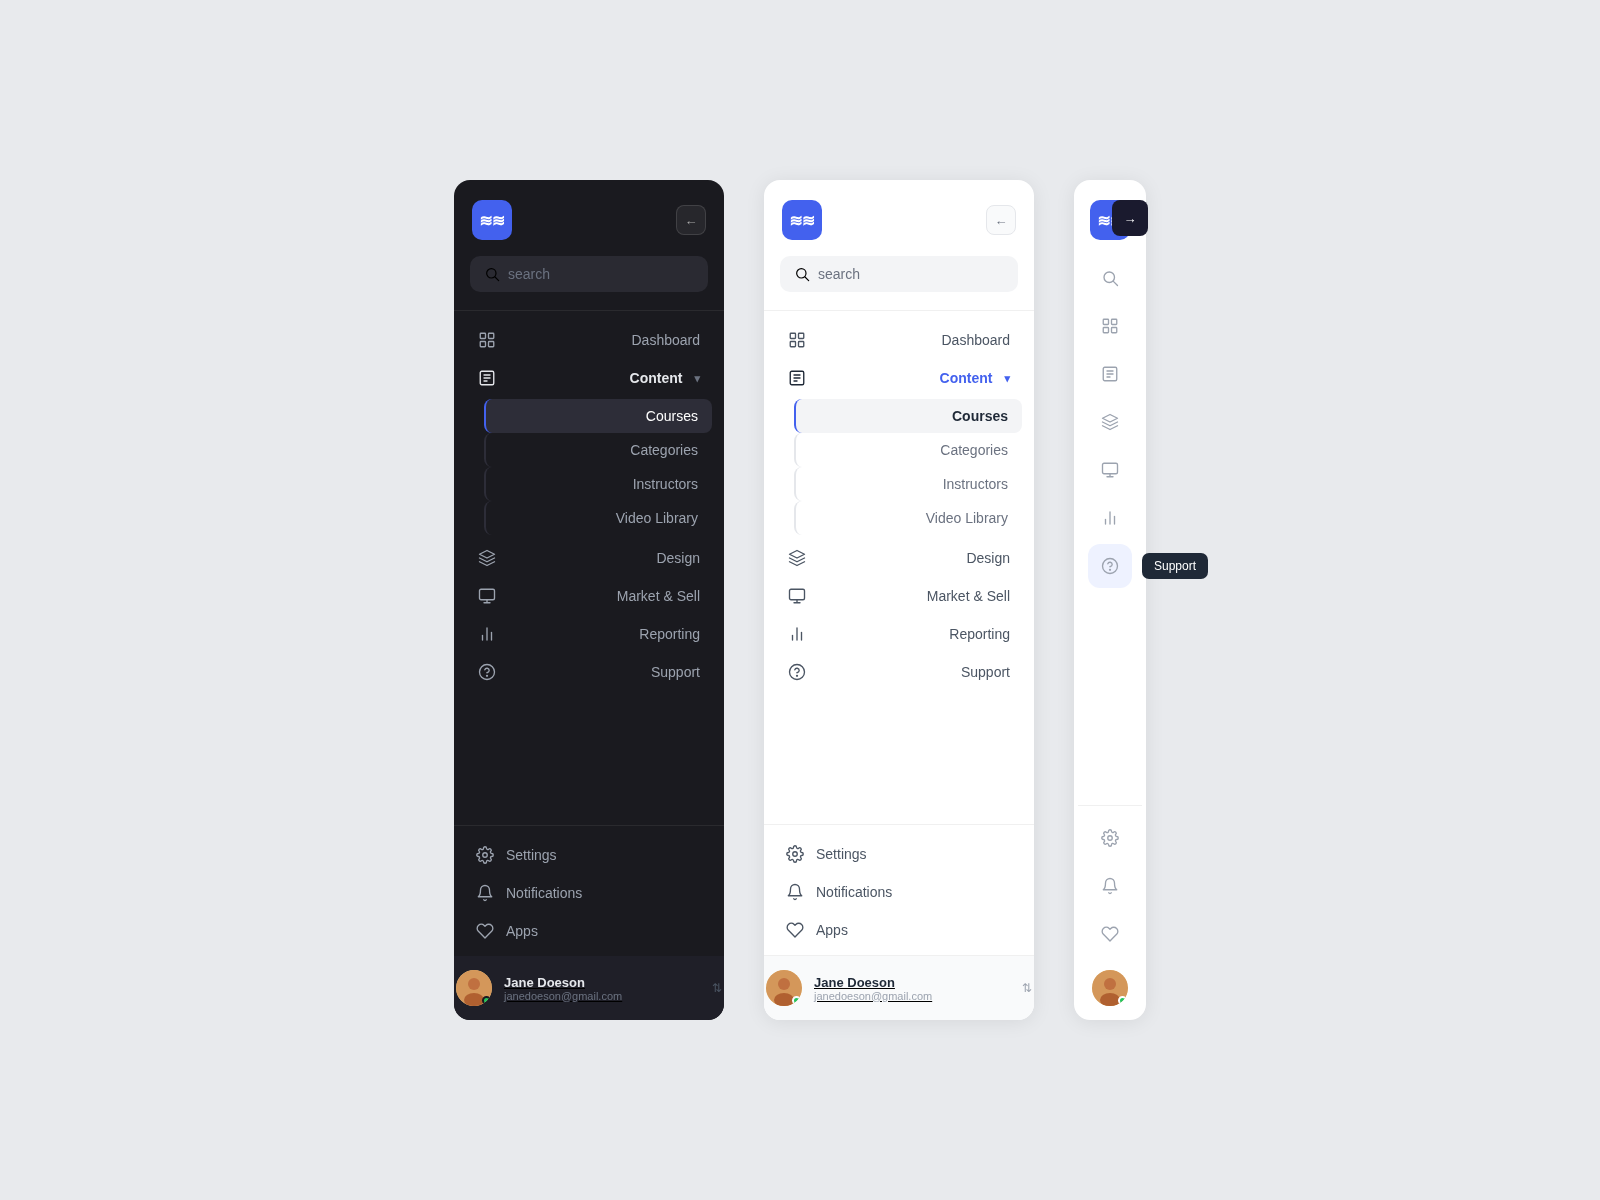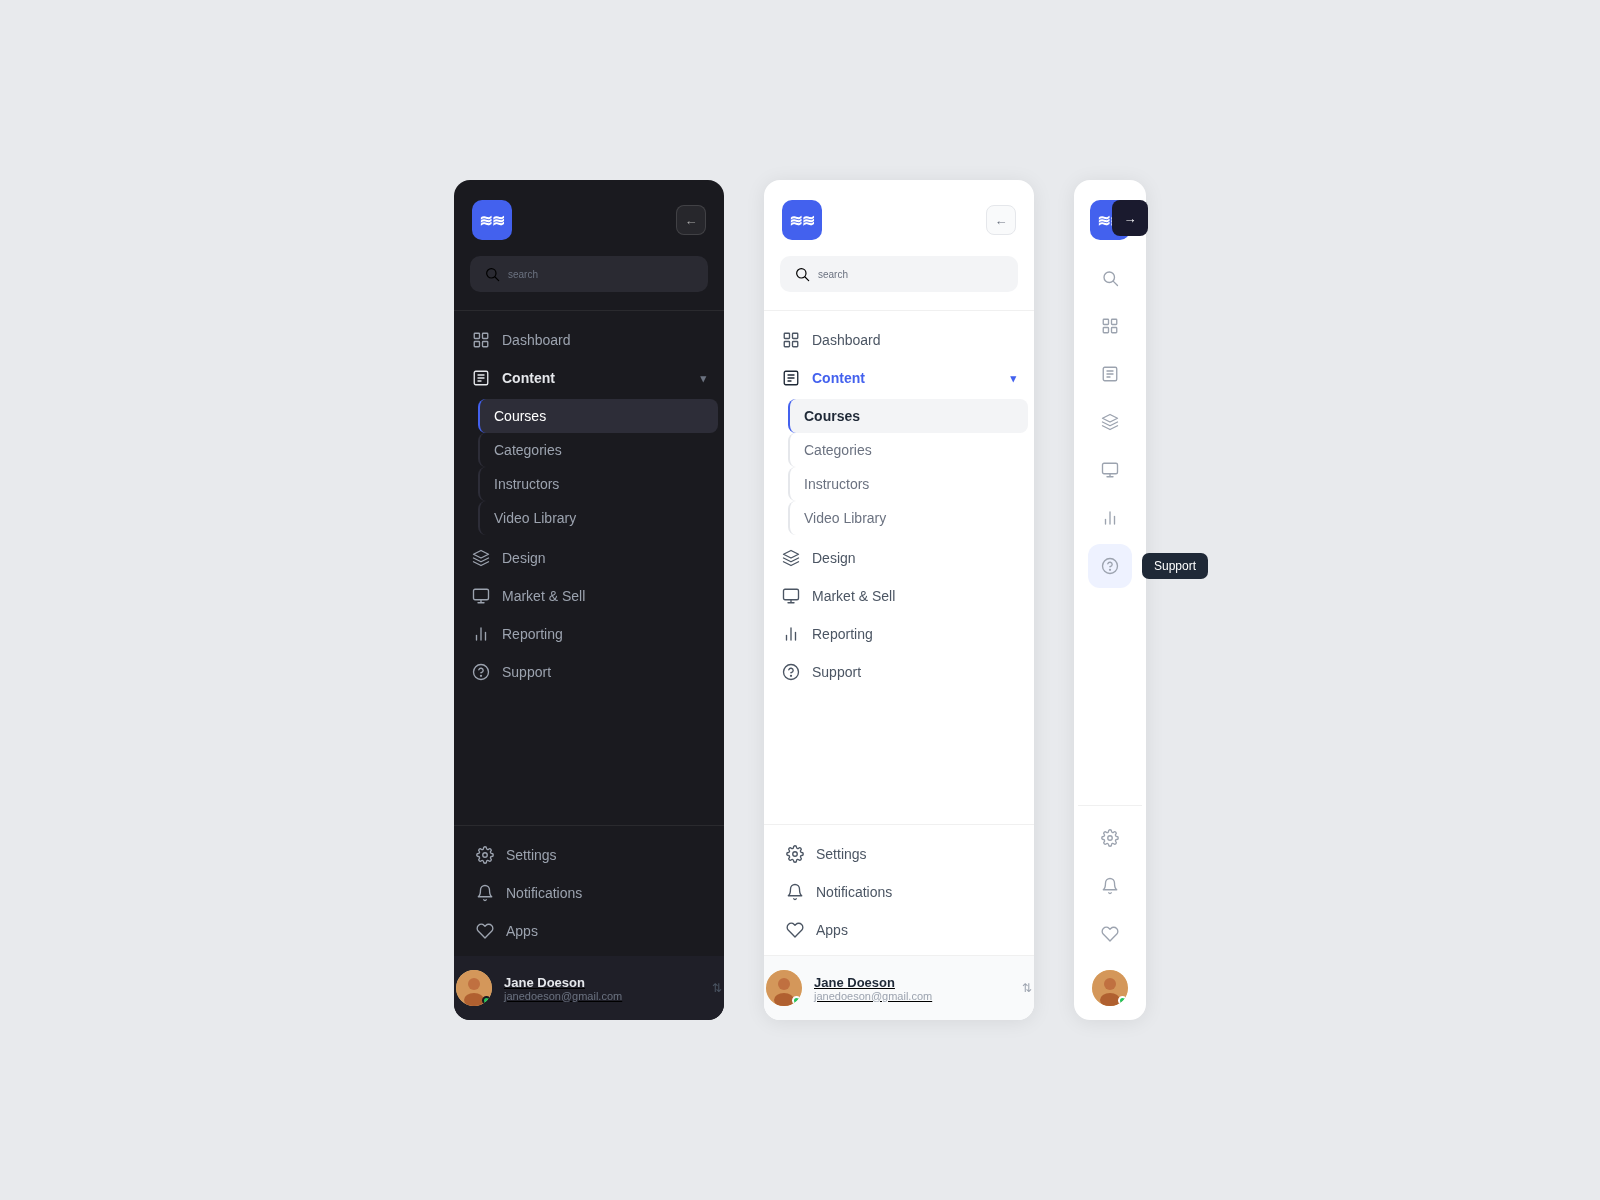--- a/index.html
+++ b/index.html
@@ -139,38 +139,39 @@
       display: flex;
       align-items: center;
       gap: 8px;
       background: #f3f4f6;
       border-radius: 10px;
       padding: 10px 14px;
     }
 
     .search-input-fake {
       color: #6b7280;
-      font-size: 10px;
+      font-size: 14px;
     }
 
     .divider {
       height: 1px;
       background: rgba(255,255,255,0.07);
       margin: 4px 0 10px;
     }
 
     .divider-light {
       height: 1px;
       background: #f0f0f0;
       margin: 4px 0 10px;
     }
 
     .nav-section {
       flex: 1;
-      padding: 0 6px;
+      padding: 0 12px;
+      text-align: right;
     }
 
     .nav-item {
       display: flex;
       align-items: center;
       gap: 12px;
       padding: 10px 12px;
       border-radius: 10px;
       cursor: pointer;
       color: #9ca3af;

